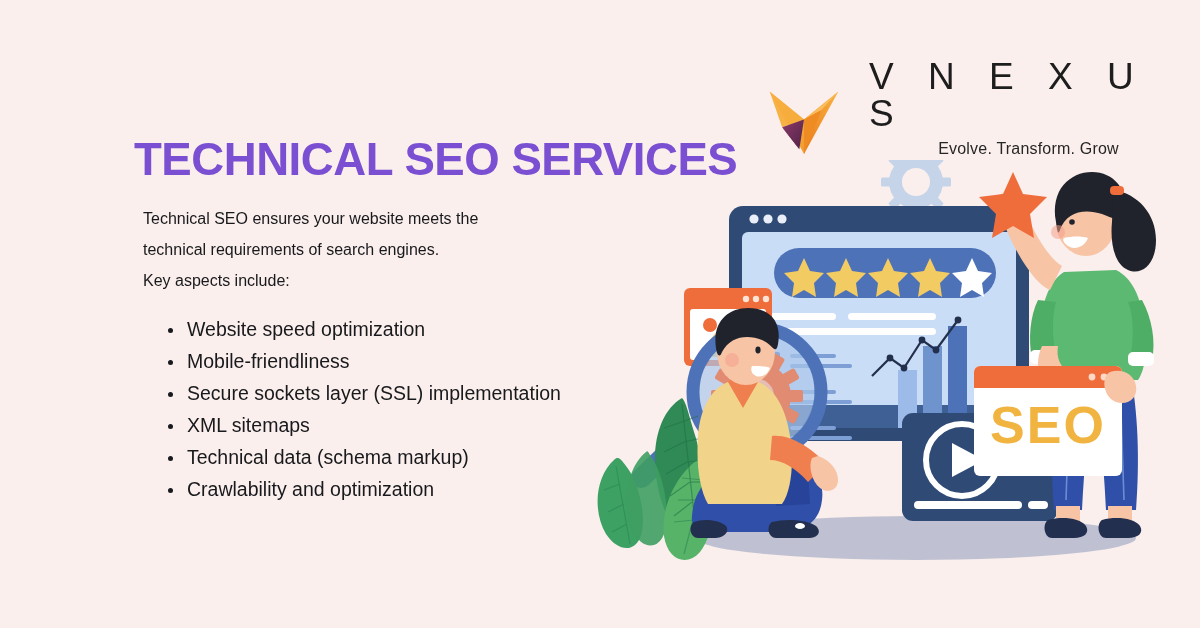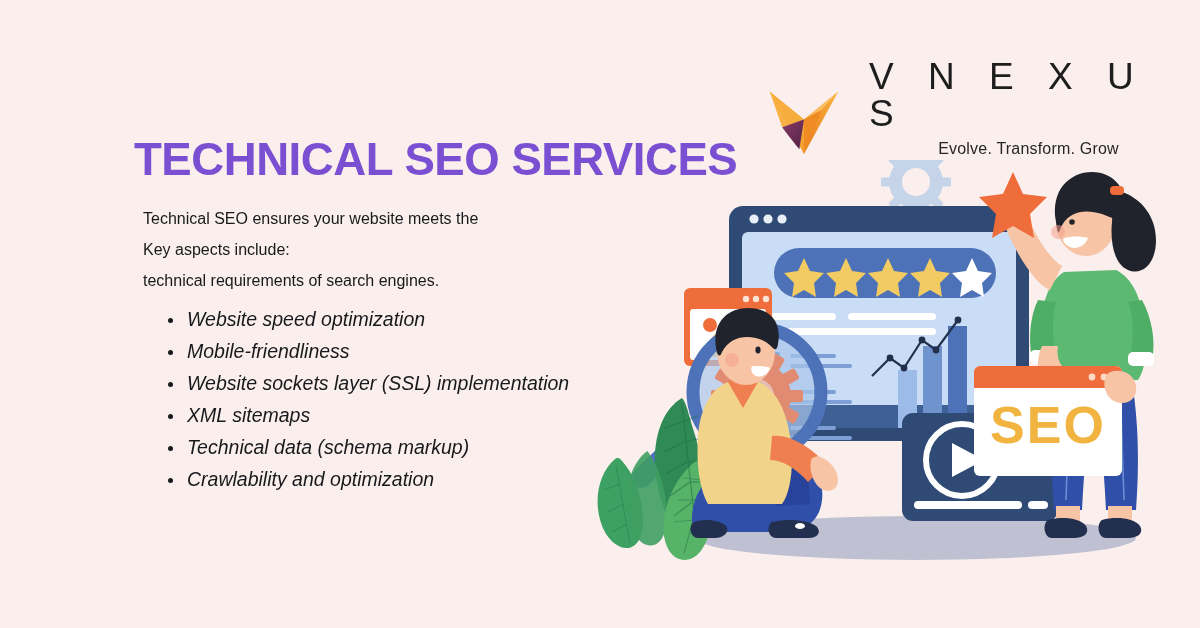--- a/index.html
+++ b/index.html
@@ -35,23 +35,22 @@
   }
 
   
   .intro{
     position:absolute;left:143px;top:203px;width:430px;
     font-size:16px;line-height:31px;color:#18191c;
   }
   .intro div{white-space:nowrap;}
 
   .bullets{
-    position:absolute;left:161px;top:303px;margin:0;padding:0 0 0 24px;
+    position:absolute;left:161px;top:313px;margin:0;padding:0 0 0 24px;
     list-style:disc;
-    font-style:italic;
   }
   .bullets li{
     font-size:19.5px;line-height:32px;color:#18191c;white-space:nowrap;
     padding-left:2px;
   }
   .bullets li::marker{font-size:17px;}
 
   
   #art{position:absolute;left:586px;top:160px;width:614px;height:430px;}
 </style>
@@ -87,28 +86,28 @@
     <div class="logo-text">
       <div class="logo-name">V N E X U S</div>
       <div class="logo-tag">Evolve. Transform. Grow</div>
     </div>
   </div>
 
   <div class="headline">TECHNICAL SEO SERVICES</div>
 
   <div class="intro">
     <div>Technical SEO ensures your website meets the</div>
+    <div>technical requirements of search engines.</div>
     <div>Key aspects include:</div>
-    <div>technical requirements of search engines.</div>
   </div>
 
   <ul class="bullets">
     <li>Website speed optimization</li>
     <li>Mobile-friendliness</li>
-    <li>Website sockets layer (SSL) implementation</li>
+    <li>Secure sockets layer (SSL) implementation</li>
     <li>XML sitemaps</li>
     <li>Technical data (schema markup)</li>
     <li>Crawlability and optimization</li>
   </ul>
 
   <svg id="art" viewBox="0 0 614 430">
 
     <ellipse cx="330" cy="378" rx="220" ry="22" fill="#8e9bbb" opacity=".55"></ellipse>
 
     <g transform="translate(330,22)" fill="#c6d4e9">

